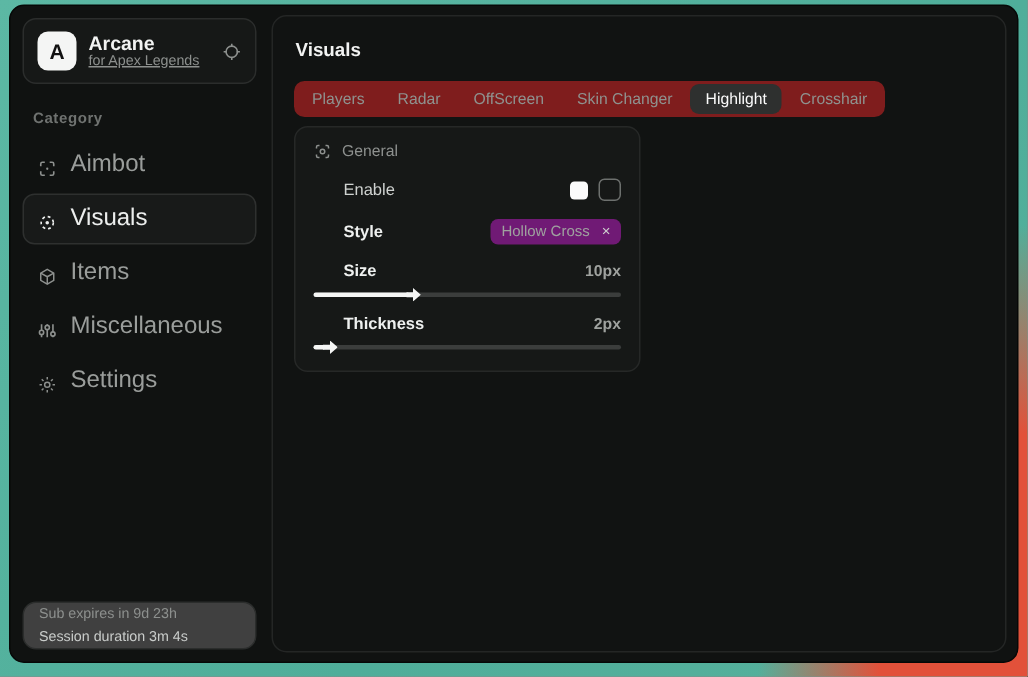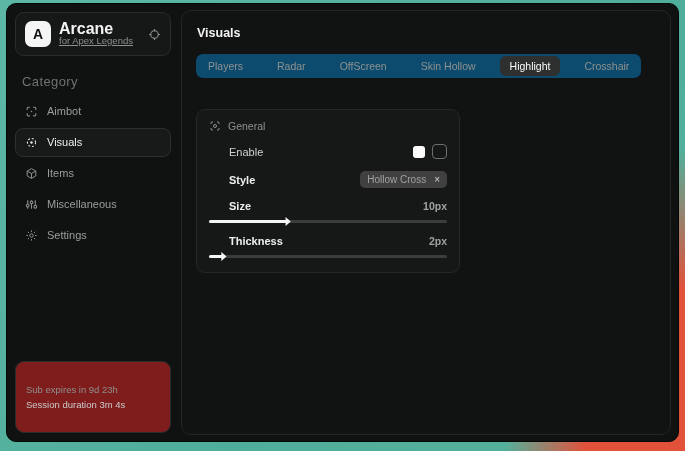--- a/index.html
+++ b/index.html
@@ -23,78 +23,79 @@
     display:flex; align-items:center; gap:8px;
     background:#161817; border:1px solid #2b2d2c; border-radius:9px;
     padding:8px 9px; margin-bottom:10px;
   }
   .logo {
     width:26px; height:26px; border-radius:7px; background:#f4f5f4;
     color:#111; font-weight:bold; font-size:14px;
     display:flex; align-items:center; justify-content:center; flex-shrink:0;
   }
   .side-header .titles { flex:1; min-width:0; }
-  .app-title { color:#f2f3f2; font-size:16px; font-weight:bold; line-height:13px; }
+  .app-title { color:#f2f3f2; font-size:13px; font-weight:bold; line-height:13px; }
   .app-subtitle { color:#8d908e; font-size:9.5px; line-height:12px;text-decoration:underline; }
   .side-header-icon { color:#8d908e; display:flex; }
   .category {
-    color:#6f7270; font-size:13px; letter-spacing:.4px;
+    color:#6f7270; font-size:10px; letter-spacing:.4px;
     margin:8px 6px 8px 7px;
+    font-weight:bold;
   }
   .nav { display:flex; flex-direction:column; gap:2px; }
   .nav-item {
-    display:flex; align-items:flex-start; gap:9px;
+    display:flex; align-items:flex-end; gap:9px;
     padding:7px 9px; border-radius:8px; border:1px solid transparent;
-    color:#9a9d9b; font-size:11px; cursor:pointer;
+    color:#9a9d9b; font-size:16px; cursor:pointer;
   }
   .nav-item .ic { display:flex; color:#8d908e; }
   .nav-item.active { background:#181a19; border-color:#2e302f; color:#eceeed; }
   .nav-item.active .ic { color:#eceeed; }
   .side-spacer { flex:1; }
   .side-footer {
-    border:1px solid #2b2d2c; border-radius:9px; background:#7f1d1d;
-    padding:20px 10px; font-size:9.5px; line-height:15px;
+    border:1px solid #2b2d2c; border-radius:9px; background:#404040;
+    padding:0 10px; font-size:9.5px; line-height:15px;
   }
   .side-footer .dim { color:#8d908e; }
   .side-footer .lite { color:#c9ccca; }
   
   .main-panel {
     flex:1; margin:6px 7px 6px 2px;
     border:1px solid #242625; border-radius:10px;
     background:#111312; padding:13px 14px; overflow:hidden;
   }
   .main-title { color:#f2f3f2; font-size:12.5px; font-weight:bold; margin:2px 0 14px 1px; }
   .tabstrip {
     display:inline-flex; align-items:center;
-    background:#0c4a6e; border-radius:7px; padding:2px; gap:14px;text-align:center;
+    background:#7f1d1d; border-radius:7px; padding:2px; gap:2px;text-align:center;
   }
   .tab {
     padding:4px 10px; font-size:10.5px; color:#8f928f;
     border-radius:6px; cursor:pointer; white-space:nowrap;
   }
   .tab.active { background:#2e302f; color:#fbfbfb; }
   
   .card {
-    margin-top:31px; width:264px;
+    margin-top:6px; width:231px;
     background:#161817; border:1px solid #262827; border-radius:9px;
     padding:10px 12px 14px;
   }
   .card-head { display:flex; align-items:center; gap:7px; color:#8d908e; font-size:10.5px; margin-bottom:12px; }
   .card-head .ic { display:flex; }
   .row { display:flex; align-items:center; justify-content:space-between; margin-bottom:12px;padding-left:20px; }
   .row:last-child { margin-bottom:0; }
   .lbl { color:#cfd2d0; font-size:11px; }
   .lbl.strong { color:#eef0ef; font-weight:bold;text-align:right; }
   .val { color:#9fa29f; font-size:10.5px;font-weight:bold; }
   .enable-controls { display:flex; align-items:center; gap:7px; }
   .swatch { width:12px; height:12px; border-radius:3px; background:#fbfbfb; cursor:pointer; }
   .checkbox { width:15px; height:15px; border-radius:4px; border:1.5px solid #6d706e; background:transparent; cursor:pointer; }
   .chip {
     display:flex; align-items:center; gap:8px;
-    background:#404040; border-radius:5px; padding:3px 7px; cursor:pointer;
+    background:#701a75; border-radius:5px; padding:3px 7px; cursor:pointer;
   }
   .chip-text { color:#9fa29f; font-size:10px; }
   .chip-x { color:#cfd2d0; font-size:10px; line-height:10px; cursor:pointer; }
   .slider-block { margin:-4px 0 12px; }
   .slider {
     position:relative; height:3px; border-radius:2px; background:#3b3d3c; cursor:pointer;
   }
   .slider-fill { position:absolute; left:0; top:0; height:3px; border-radius:2px; background:#f5f6f5; }
   .slider-handle {
     position:absolute; top:-3px; right:-8px;
@@ -188,21 +189,21 @@
     </div>
   </div>
 
   <div class="main-panel">
     <div class="main-title">Visuals</div>
 
     <div class="tabstrip">
       <div class="tab">Players</div>
       <div class="tab">Radar</div>
       <div class="tab">OffScreen</div>
-      <div class="tab">Skin Hollow</div>
+      <div class="tab">Skin Changer</div>
       <div class="tab active">Highlight</div>
       <div class="tab">Crosshair</div>
     </div>
 
     <div class="card">
       <div class="card-head">
         <span class="ic">
           <svg width="12" height="12" viewBox="0 0 24 24" fill="none" stroke="currentColor" stroke-width="2">
             <path d="M4 8V6a2 2 0 0 1 2-2h2M16 4h2a2 2 0 0 1 2 2v2M20 16v2a2 2 0 0 1-2 2h-2M8 20H6a2 2 0 0 1-2-2v-2"></path>
             <circle cx="12" cy="12" r="3"></circle>

